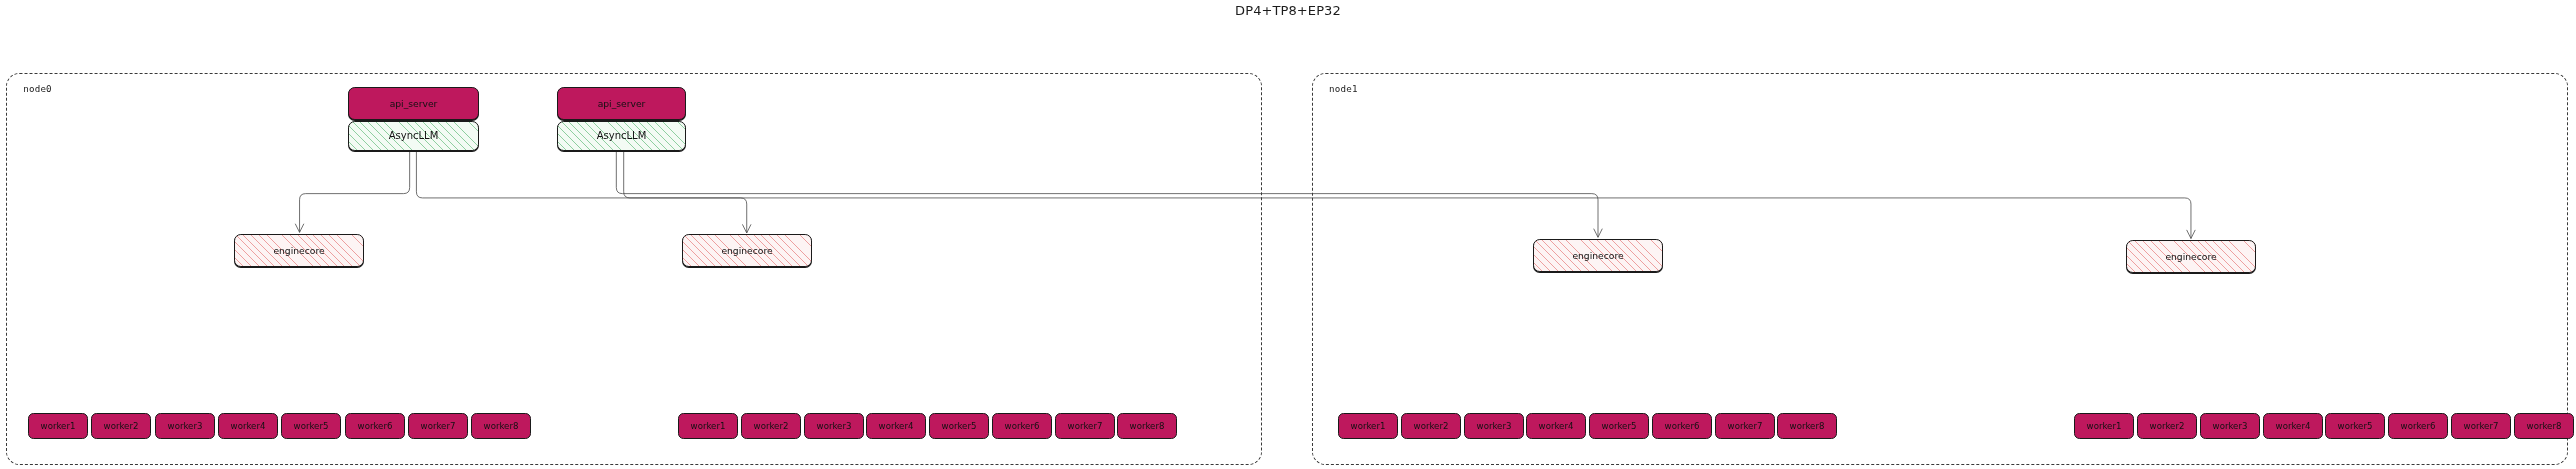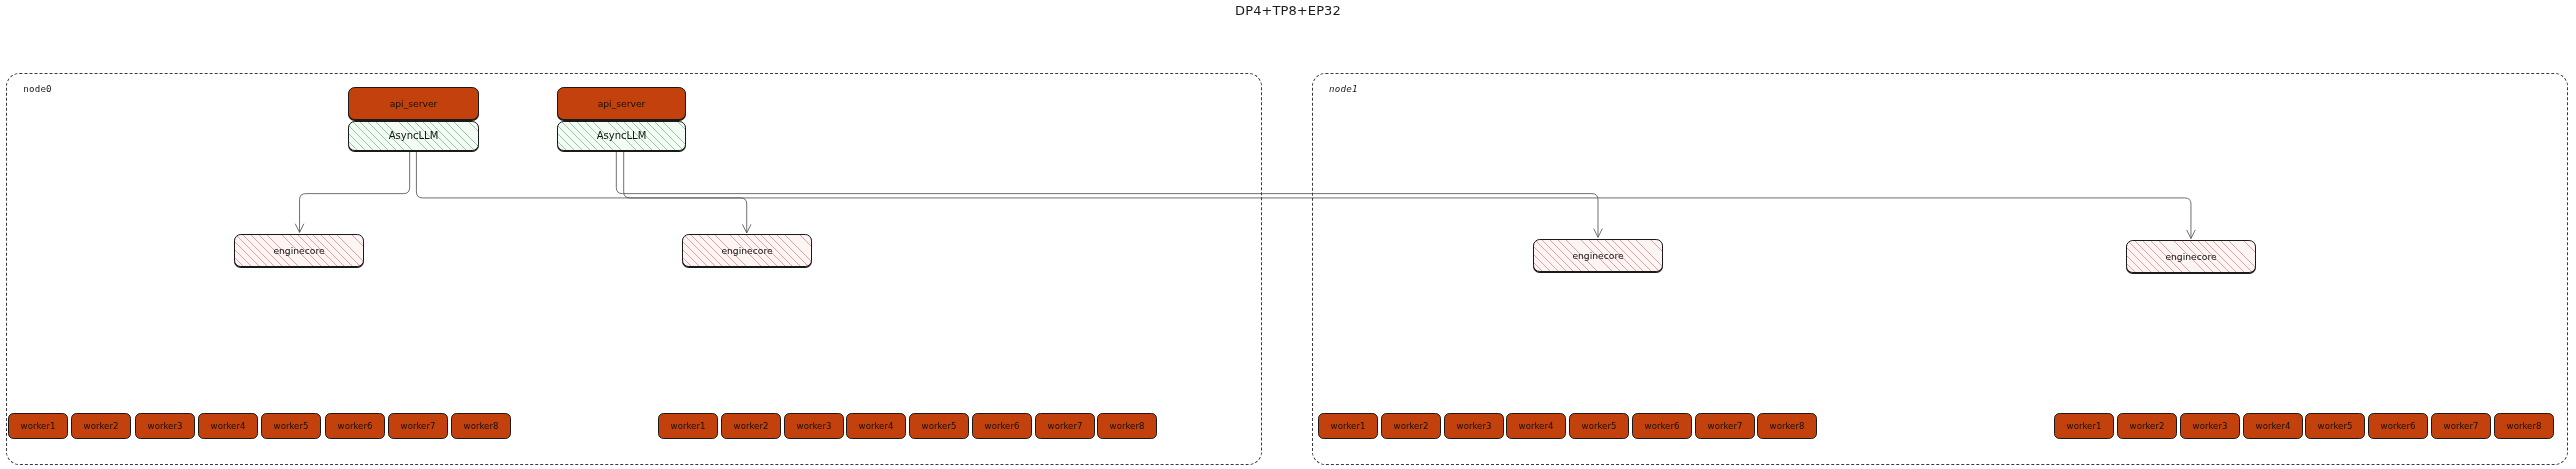--- a/index.html
+++ b/index.html
@@ -39,21 +39,21 @@
     letter-spacing:0.2px;
   }
 
   
   .nbox{
     position:absolute;
     box-sizing:border-box;
     border:1px solid #1a1a1a;
     border-radius:6.8px;
     display:flex;align-items:center;justify-content:center;
-    background:#c2410c;
+    background:#be185d;
     font-family:"DejaVu Sans", sans-serif;
     color:#111111;
     white-space:nowrap;
     box-shadow:0 0.9px 0 0 #1a1a1a;
   }
   .nbox .lbl{position:relative;z-index:2;}
 
   .box-api{ font-size:9.2px; }
 
   .box-async{
@@ -76,20 +76,21 @@
         rgba(225,90,90,0.55) 0.7px,
         rgba(0,0,0,0) 0.7px,
         rgba(0,0,0,0) 5.5px);
   }
 
   .box-worker{
     font-size:8.6px;
     border-width:1px;
     border-radius:5.5px;
     box-shadow:none;
+    margin-left:20px;
   }
 
   
   #links{position:absolute;left:0;top:0;width:2576px;height:469px;pointer-events:none;}
   #links path{fill:none;stroke:#4b4b4b;stroke-width:1.3px;}
   #links .arrowhead{fill:none;stroke:#4b4b4b;stroke-width:1.3px;}
 </style>
 </head>
 <body>
 
@@ -171,21 +172,21 @@
       </div>
       <div class="nbox box-worker" style="left: 972px; top: 413px; width: 60px; height: 26.4px;">
         <span class="lbl">worker6</span>
       </div>
       <div class="nbox box-worker" style="left: 1035px; top: 413px; width: 60px; height: 26.4px;">
         <span class="lbl">worker7</span>
       </div>
       <div class="nbox box-worker" style="left: 1097px; top: 413px; width: 60px; height: 26.4px;">
         <span class="lbl">worker8</span>
       </div>
-      <div class="node-cluster" style="left: 1312px; top: 73px; width: 1256px; height: 392px; font-style: italic;">
+      <div class="node-cluster" style="left: 1312px; top: 73px; width: 1256px; height: 392px;">
         <div class="node-label">node1</div>
       </div>
       <div class="nbox box-engine" style="left: 1533px; top: 239px; width: 130px; height: 33px;">
         <span class="lbl">enginecore</span>
       </div>
       <div class="nbox box-engine" style="left: 2126px; top: 240px; width: 130px; height: 33px;">
         <span class="lbl">enginecore</span>
       </div>
       <div class="nbox box-worker" style="left: 1318px; top: 413px; width: 60px; height: 26.4px;">
         <span class="lbl">worker1</span>

